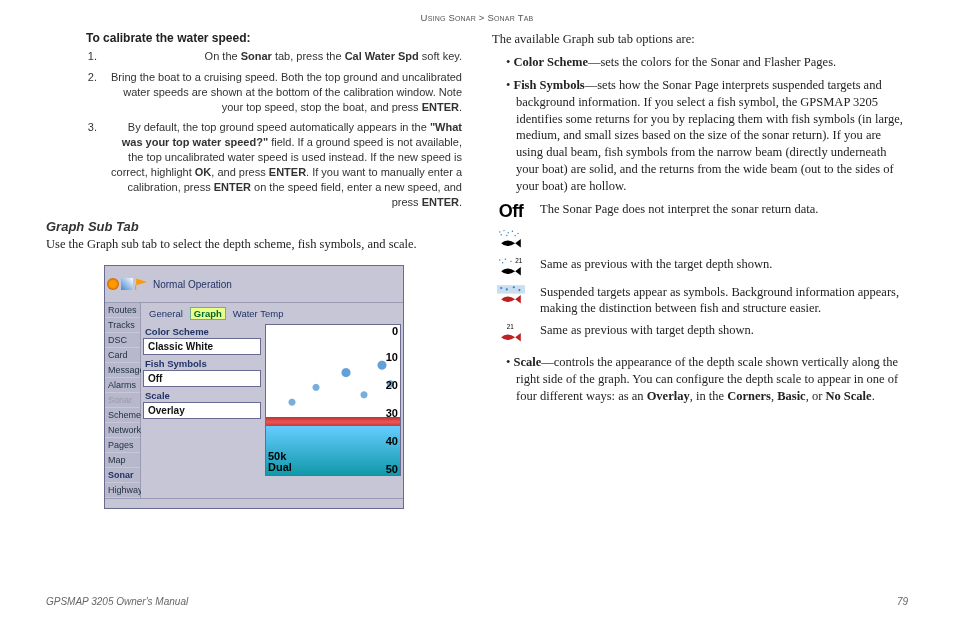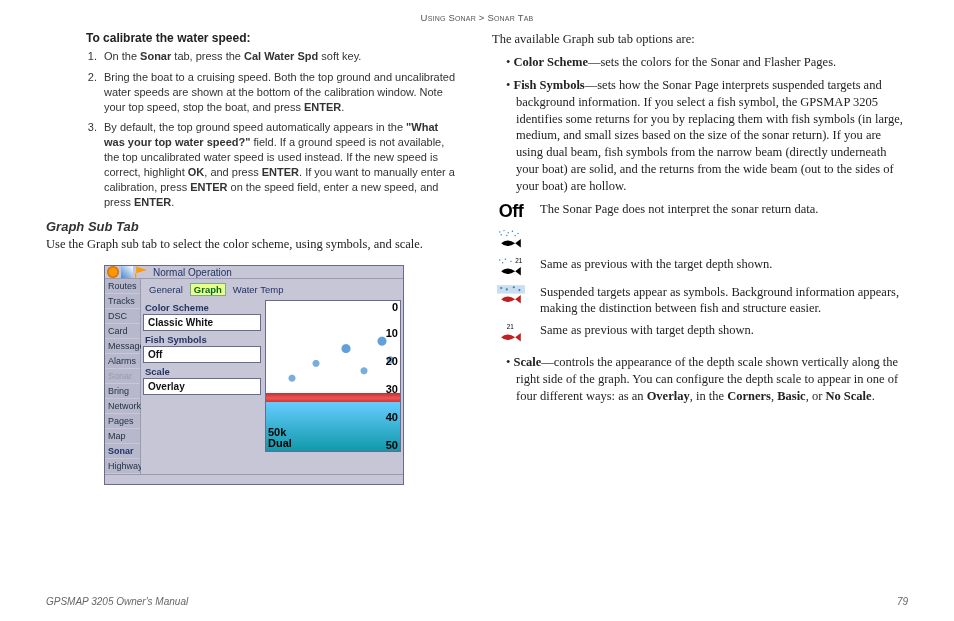--- a/index.html
+++ b/index.html
@@ -33,21 +33,21 @@
     font-size: 12px;
     margin-bottom: 4px;
   }
   ol.steps {
     font-family: Arial, sans-serif;
     font-size: 11px;
     color: #333;
     padding-left: 14px;
     line-height: 1.35;
   }
-  ol.steps li { margin-bottom: 6px; padding-left: 4px;}
+  ol.steps li { margin-bottom: 6px; padding-left: 4px; text-align: right;}
   .b { font-weight: bold; }
   .subhead {
     font-family: Arial, sans-serif;
     font-style: italic;
     font-weight: bold;
     font-size: 13px;
     color: #333;
     margin-top: 10px;
     margin-bottom: 2px;
   }
@@ -85,21 +85,21 @@
   
   .mini {
     width: 300px;
     border: 1px solid #6a6a90;
     font-family: Arial, sans-serif;
     font-size: 10px;
     background:#c6c6d6;
   }
   .mini-title {
     background:#c6c6d6;
-    padding:0 2px;
+    padding:12px 2px;
     display:flex; align-items:center; gap:2px;
     border-bottom:1px solid #9a9ab0;
   }
   .mini-title .ticon {
     width:12px;height:12px; display:inline-block;
   }
   .mini-body { display:flex; }
   .mini-side {
     width:36px; background:#b8b8cc;
     border-right:1px solid #9a9ab0;
@@ -178,40 +178,40 @@
         <li>
           <span>Bring the boat to a cruising speed. Both the top ground and uncalibrated water speeds are shown at the bottom of the calibration window. Note your top speed, stop the boat, and press </span><span class="b">ENTER</span><span>.</span>
         </li>
         <li>
           <span>By default, the top ground speed automatically appears in the </span><span class="b">"What was your top water speed?"</span><span> field. If a ground speed is not available, the top uncalibrated water speed is used instead. If the new speed is correct, highlight </span><span class="b">OK</span><span>, and press </span><span class="b">ENTER</span><span>. If you want to manually enter a calibration, press </span><span class="b">ENTER</span><span> on the speed field, enter a new speed, and press </span><span class="b">ENTER</span><span>.</span>
         </li>
       </ol>
     </div>
 
     <div class="subhead">Graph Sub Tab</div>
-    <p class="body">Use the Graph sub tab to select the color scheme, using symbols, and scale.</p>
+    <p class="body">Use the Graph sub tab to select the depth scheme, fish symbols, and scale.</p>
 
     <div class="screenshot-wrap">
       <div class="mini">
         <div class="mini-title">
           <span class="ticon" style="background:radial-gradient(#f90 40%,#c60 70%);border-radius:50%;"></span>
           <span class="ticon" style="background:linear-gradient(45deg,#48c,#fff);"></span>
           <span class="ticon" style="background:#f90;clip-path:polygon(0 0,100% 30%,0 60%,0 100%,10% 100%,10% 0);"></span>
           <span style="margin-left:4px;color:#236;">Normal Operation</span>
         </div>
         <div class="mini-body">
           <div class="mini-side">
             <div>Routes</div>
             <div>Tracks</div>
             <div>DSC</div>
             <div>Card</div>
             <div>Messages</div>
             <div>Alarms</div>
             <div class="dim">Sonar</div>
-            <div>Bring</div>
+            <div>Scheme</div>
             <div>Network</div>
             <div>Pages</div>
             <div>Map</div>
             <div class="sel">Sonar</div>
             <div>Highway</div>
           </div>
           <div class="mini-main">
             <div class="tabs">
               <span class="tab">General</span>
               <span class="tab active">Graph</span>

